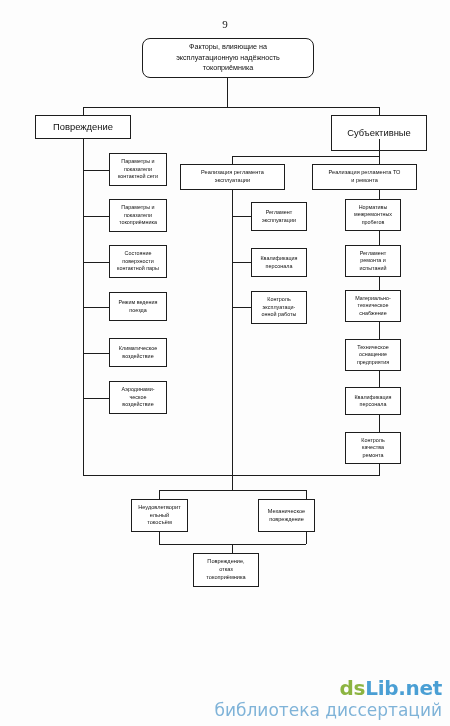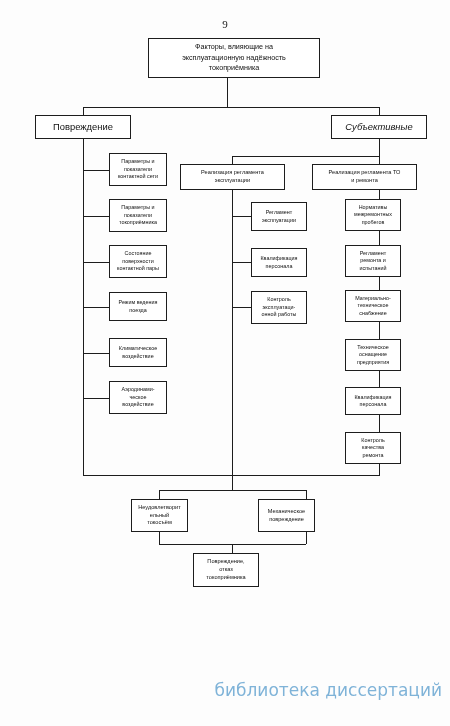--- a/index.html
+++ b/index.html
@@ -112,38 +112,38 @@
     margin-top: 4px;
   }
 </style>
 </head>
 <body>
 
 <div id="page">
 
   <div class="page-number">9</div>
 
-  <div class="node root" style="left:148px; top:38px; width:172px; height:40px;">
+  <div class="node root" style="left:142px; top:38px; width:172px; height:40px;border-radius:8px;">
     <span>Факторы, влияющие на
 эксплуатационную надёжность
 токоприёмника</span>
   </div>
 
   <div class="ln v" style="left:227px; top:78px; height:29px;"></div>
 
   <div class="ln h" style="left:83px; top:107px; width:297px;"></div>
 
   <div class="ln v" style="left:83px; top:107px; height:8px;"></div>
   <div class="ln v" style="left:379px; top:107px; height:8px;"></div>
 
   <div class="node level1" style="left:35px; top:115px; width:96px; height:24px;">
     <span>Повреждение</span>
   </div>
 
-  <div class="node level1" style="left:331px; top:115px; width:96px; height:24px;font-style:italic;">
+  <div class="node level1" style="left:331px; top:115px; width:96px; height:36px;">
     <span>Субъективные</span>
   </div>
 
   <div class="ln v" style="left:83px; top:139px; height:336px;"></div>
 
   <div class="ln h" style="left:83px; top:170px; width:26px;"></div>
   <div class="ln h" style="left:83px; top:216px; width:26px;"></div>
   <div class="ln h" style="left:83px; top:262px; width:26px;"></div>
   <div class="ln h" style="left:83px; top:307px; width:26px;"></div>
   <div class="ln h" style="left:83px; top:353px; width:26px;"></div>
@@ -272,16 +272,17 @@
   <div class="ln v" style="left:232px; top:544px; height:9px;"></div>
 
   <div class="node bottom" style="left:193px; top:553px; width:66px; height:34px;">
     <span>Повреждение,
 отказ
 токоприёмника</span>
   </div>
 
 
   <div class="watermark">
+    <div class="wm-main"><span id="wm-g" style="color: rgb(140, 180, 65);">ds</span><span id="wm-b" style="color: rgb(74, 159, 212);">Lib.net</span></div>
     <div class="wm-sub" id="wm-t" style="color: rgb(127, 179, 216);">библиотека диссертаций</div>
   </div>
 
 </div>
 
 </body></html>

